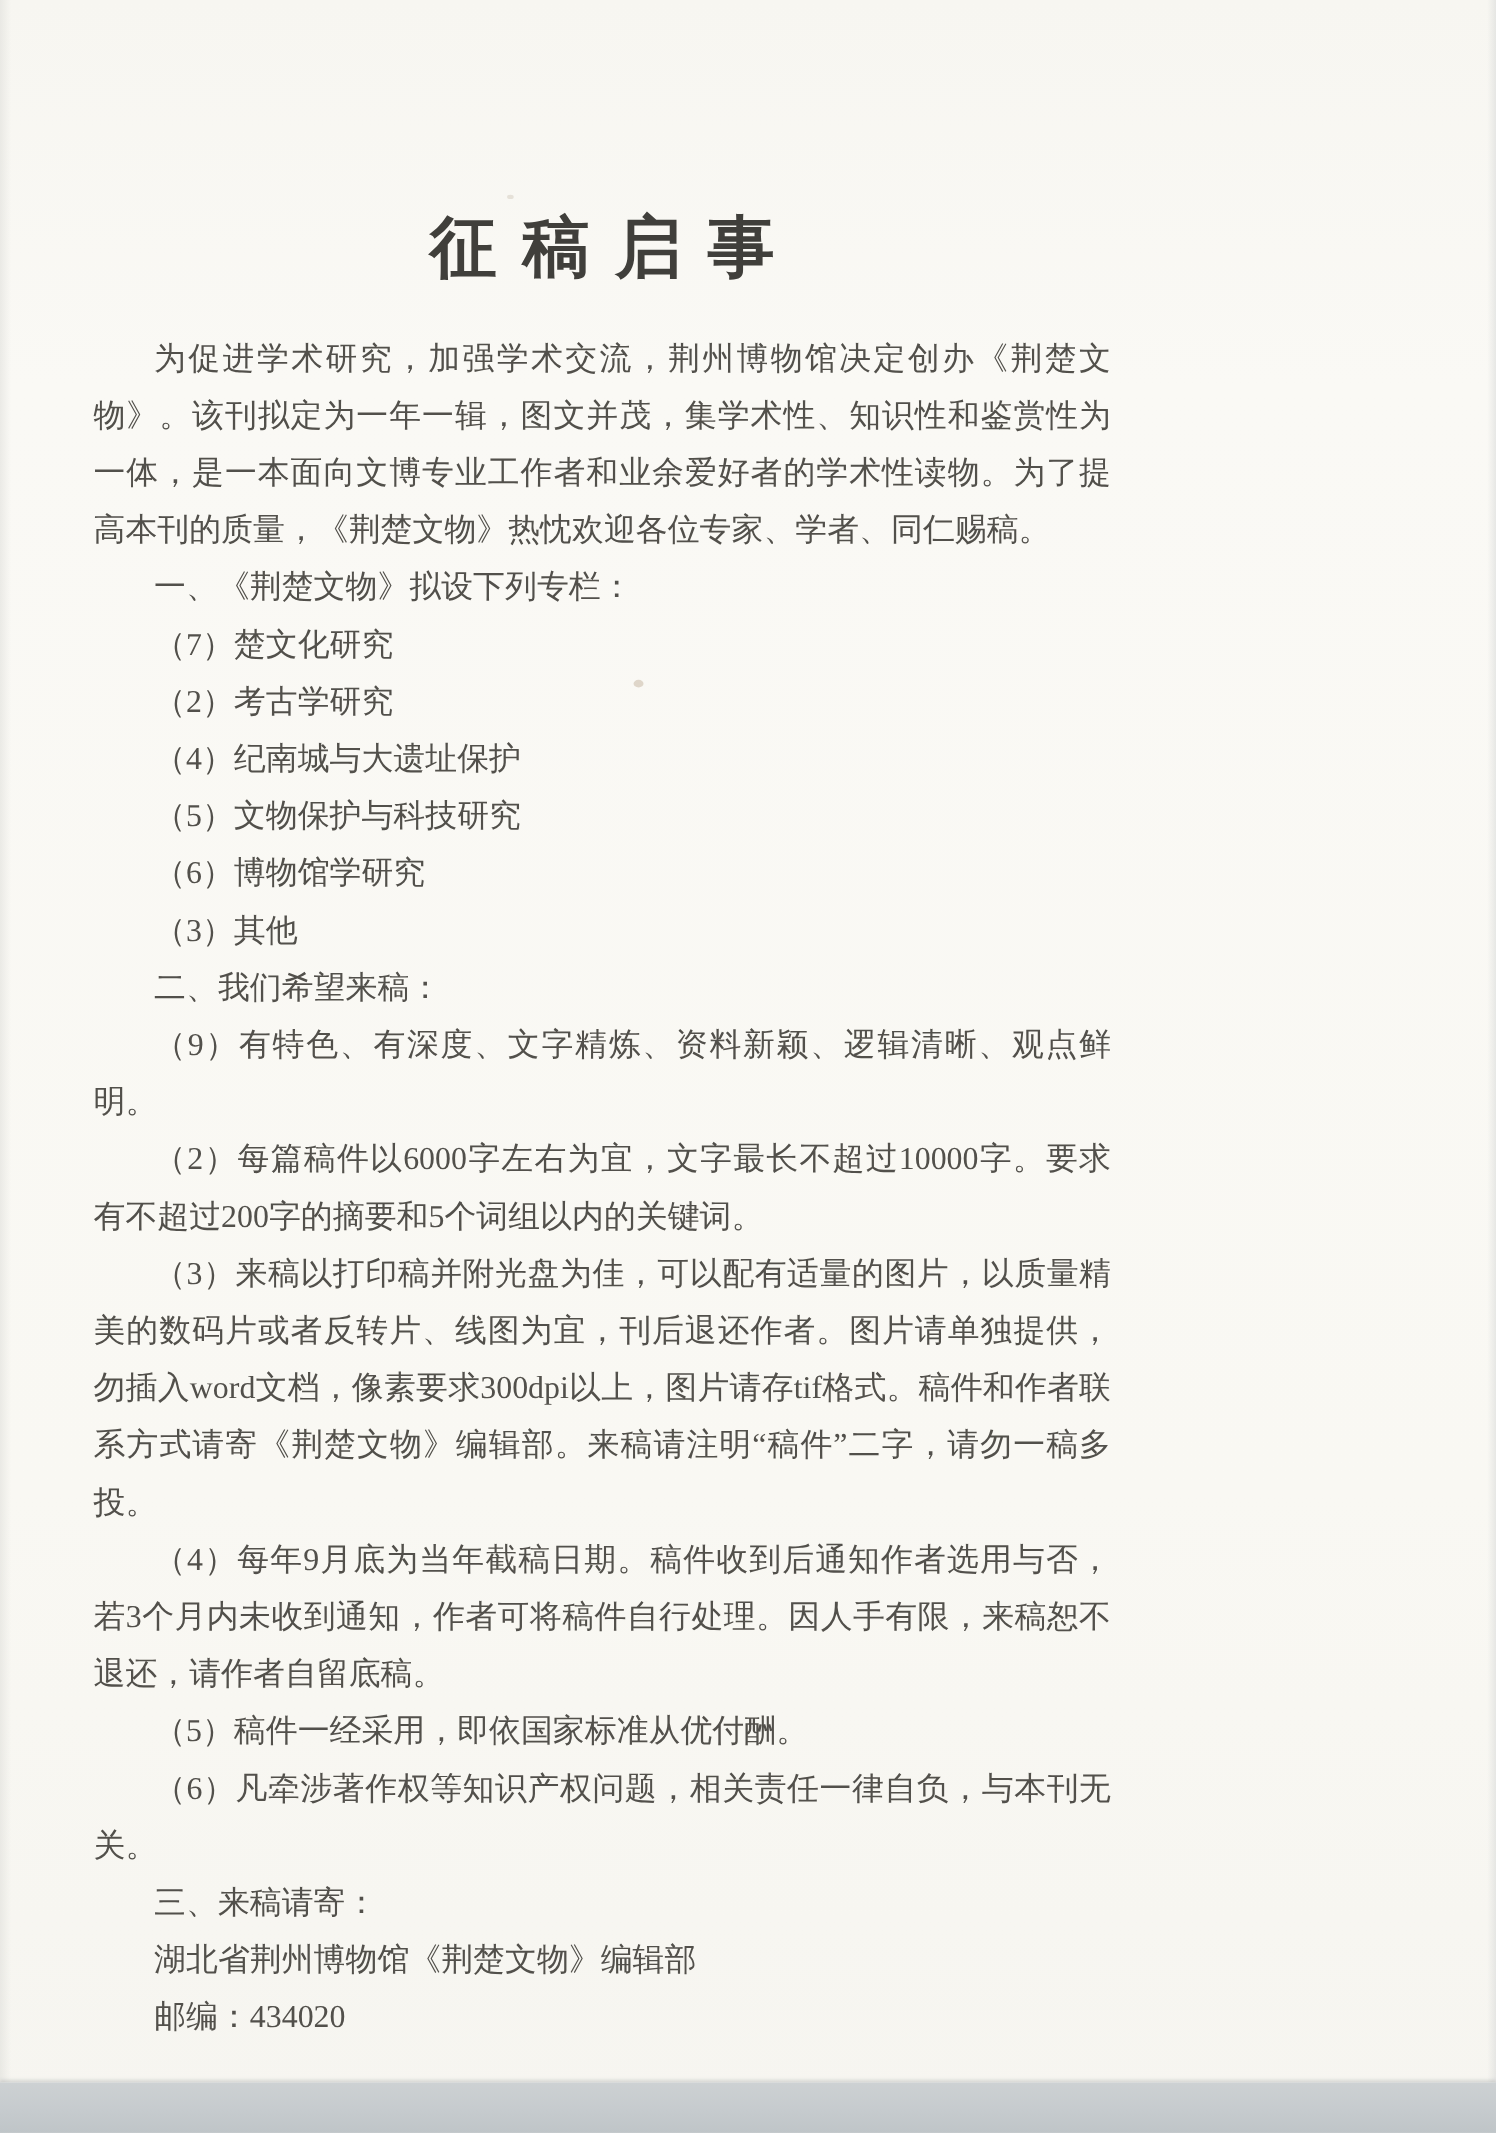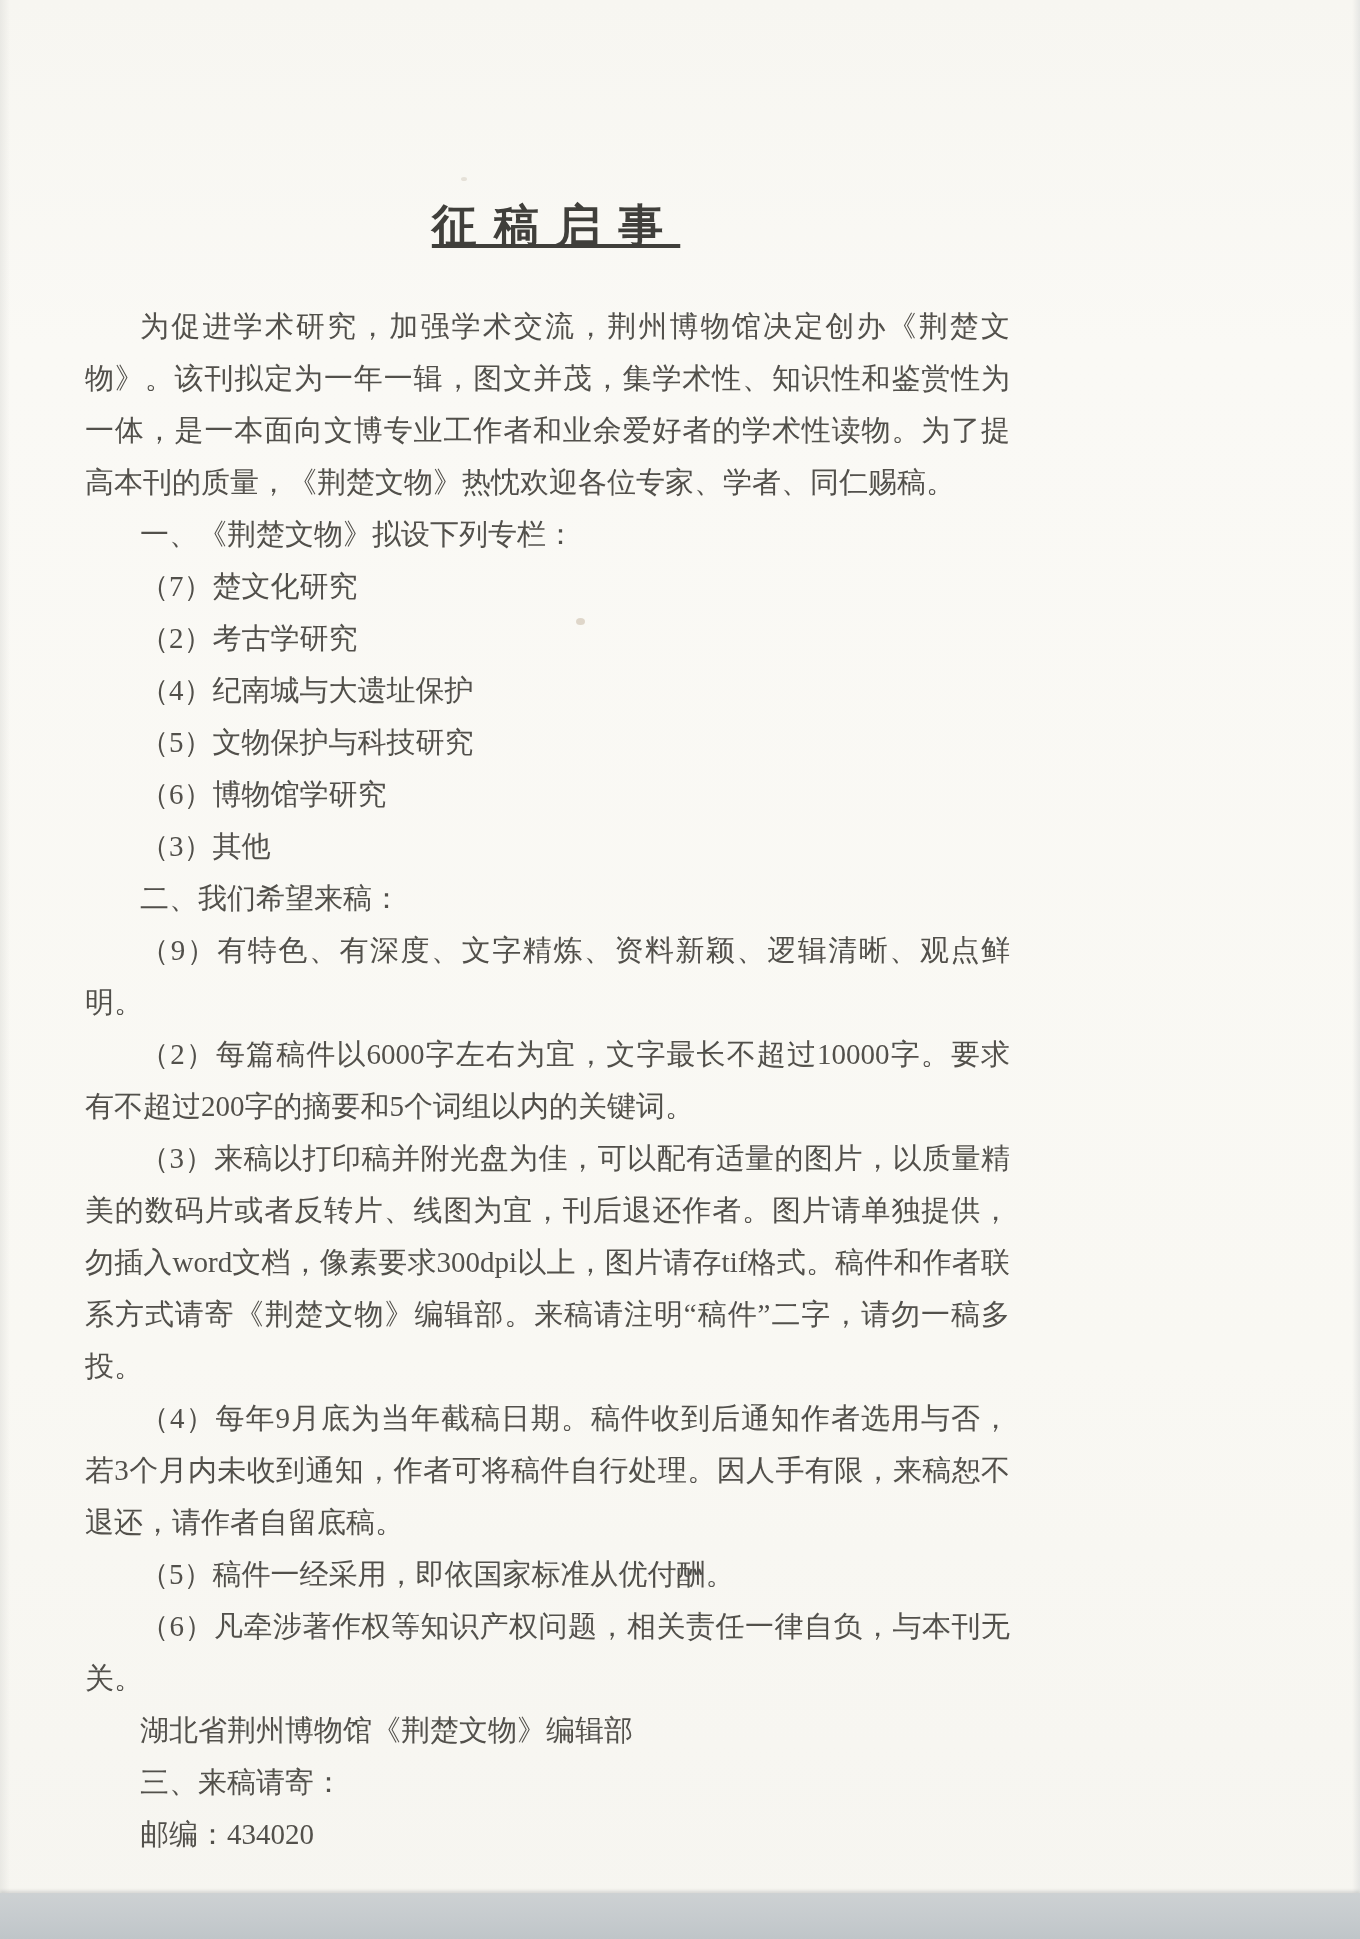--- a/index.html
+++ b/index.html
@@ -44,27 +44,26 @@
     width: 925px;
     color: #52504b;
     font-size: 29px;
     line-height: 52px;
     text-align: justify;
   }
   h1.doc-title {
     margin: 0;
     padding: 196px 0 0 0;
     text-align: center;
-    font-size: 45px;
+    font-size: 61px;
     line-height: 60px;
     font-weight: bold;
     letter-spacing: 0.38em;
     text-indent: 0.38em; 
     color: #403f3b;
-    text-decoration: underline;
   }
   p {
     margin: 0;
     text-indent: 1.9em;
     font-family: Liberation Serif, serif;
   }
   p.first-body {
     margin-top: 44px;
   }
 </style>
@@ -90,19 +89,19 @@
   <p>（3）其他</p>
 
   <p>二、我们希望来稿：</p>
   <p>（9）有特色、有深度、文字精炼、资料新颖、逻辑清晰、观点鲜明。</p>
   <p>（2）每篇稿件以6000字左右为宜，文字最长不超过10000字。要求有不超过200字的摘要和5个词组以内的关键词。</p>
   <p>（3）来稿以打印稿并附光盘为佳，可以配有适量的图片，以质量精美的数码片或者反转片、线图为宜，刊后退还作者。图片请单独提供，勿插入word文档，像素要求300dpi以上，图片请存tif格式。稿件和作者联系方式请寄《荆楚文物》编辑部。来稿请注明“稿件”二字，请勿一稿多投。</p>
   <p>（4）每年9月底为当年截稿日期。稿件收到后通知作者选用与否，若3个月内未收到通知，作者可将稿件自行处理。因人手有限，来稿恕不退还，请作者自留底稿。</p>
   <p>（5）稿件一经采用，即依国家标准从优付酬。</p>
   <p>（6）凡牵涉著作权等知识产权问题，相关责任一律自负，与本刊无关。</p>
 
+  <p>三、来稿请寄：</p>
   <p>湖北省荆州博物馆《荆楚文物》编辑部</p>
-  <p>三、来稿请寄：</p>
   <p>邮编：434020</p>
 
 </div>
 
 <div class="scan-strip"></div>
 
 </body></html>

